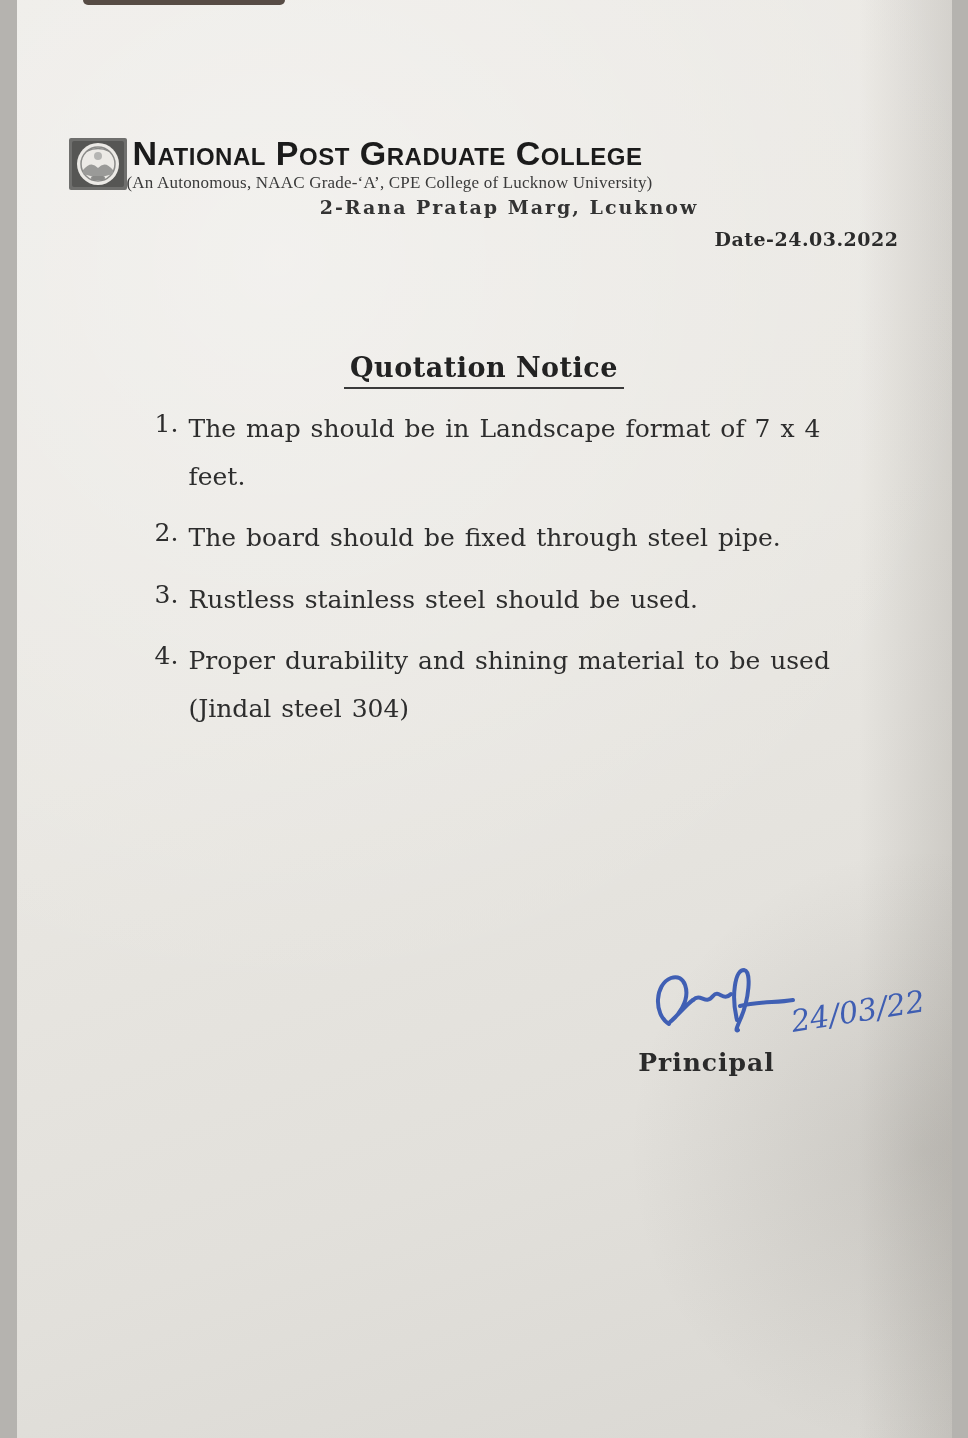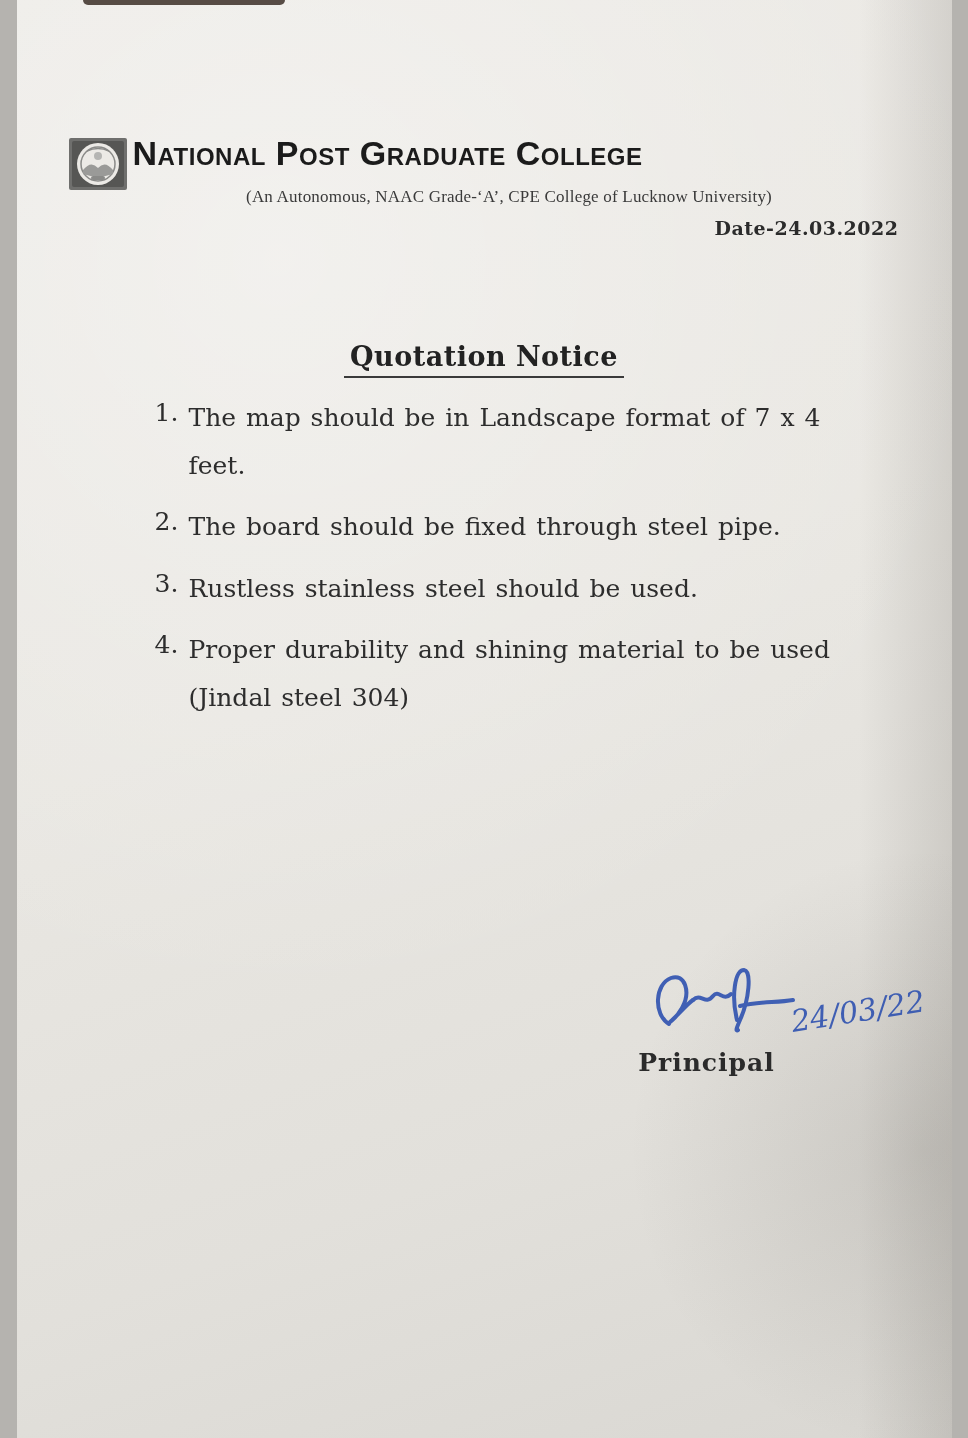--- a/index.html
+++ b/index.html
@@ -25,22 +25,22 @@
   .logo{width:58px;height:52px;flex-shrink:0;margin-top:2px;}
   .head-text{flex:1;min-width:0;}
   .college-name{
     margin:0 0 2px 6px;
     font-family:"Liberation Sans","DejaVu Sans",sans-serif;
     font-weight:700;font-size:34px;line-height:1.0;
     letter-spacing:.5px;color:#1b1b1b;
     font-variant:small-caps;white-space:nowrap;
   }
   .subtitle{
-    text-align:center;font-family:"Liberation Serif",serif;
-    font-size:17px;color:#3a3a3a;margin-top:17px;letter-spacing:.2px;
+    text-align:left;font-family:"Liberation Serif",serif;
+    font-size:17px;color:#3a3a3a;margin-top:3px;letter-spacing:.2px;
   }
   .address{
     text-align:center;font-weight:700;font-size:19px;color:#333;
     letter-spacing:2px;margin-top:3px;
   }
   .date-line{
     text-align:right;margin:10px 53px 0 0;
     font-weight:700;font-size:19px;color:#2b2b2b;letter-spacing:.5px;
   }
   
@@ -91,20 +91,21 @@
         <circle cx="29" cy="26" r="17" fill="none" stroke="#8a8a88" stroke-width="1.5"></circle>
         <path d="M14 32 Q22 22 29 30 Q36 22 44 32 L44 36 Q29 41 14 36 Z" fill="#9a9a98"></path>
         <circle cx="29" cy="18" r="4" fill="#b5b5b3"></circle>
         <path d="M18 13 Q29 8 40 13" fill="none" stroke="#8a8a88" stroke-width="1.5"></path>
         <rect x="22" y="38" width="14" height="4" rx="2" fill="#8a8a88"></rect>
       </svg>
     </div>
     <div class="head-text">
       <h1 class="college-name">National Post Graduate College</h1>
       <div class="subtitle">(An Autonomous, NAAC Grade-‘A’, CPE College of Lucknow University)</div>
+      <div class="address">2-Rana Pratap Marg, Lcuknow</div>
     </div>
   </div>
 
   <div class="date-line">Date-24.03.2022</div>
 
   <h2 class="notice-title"><span class="u">Quotation Notice</span></h2>
 
 
   <div class="specs">
     <div class="spec-item">

